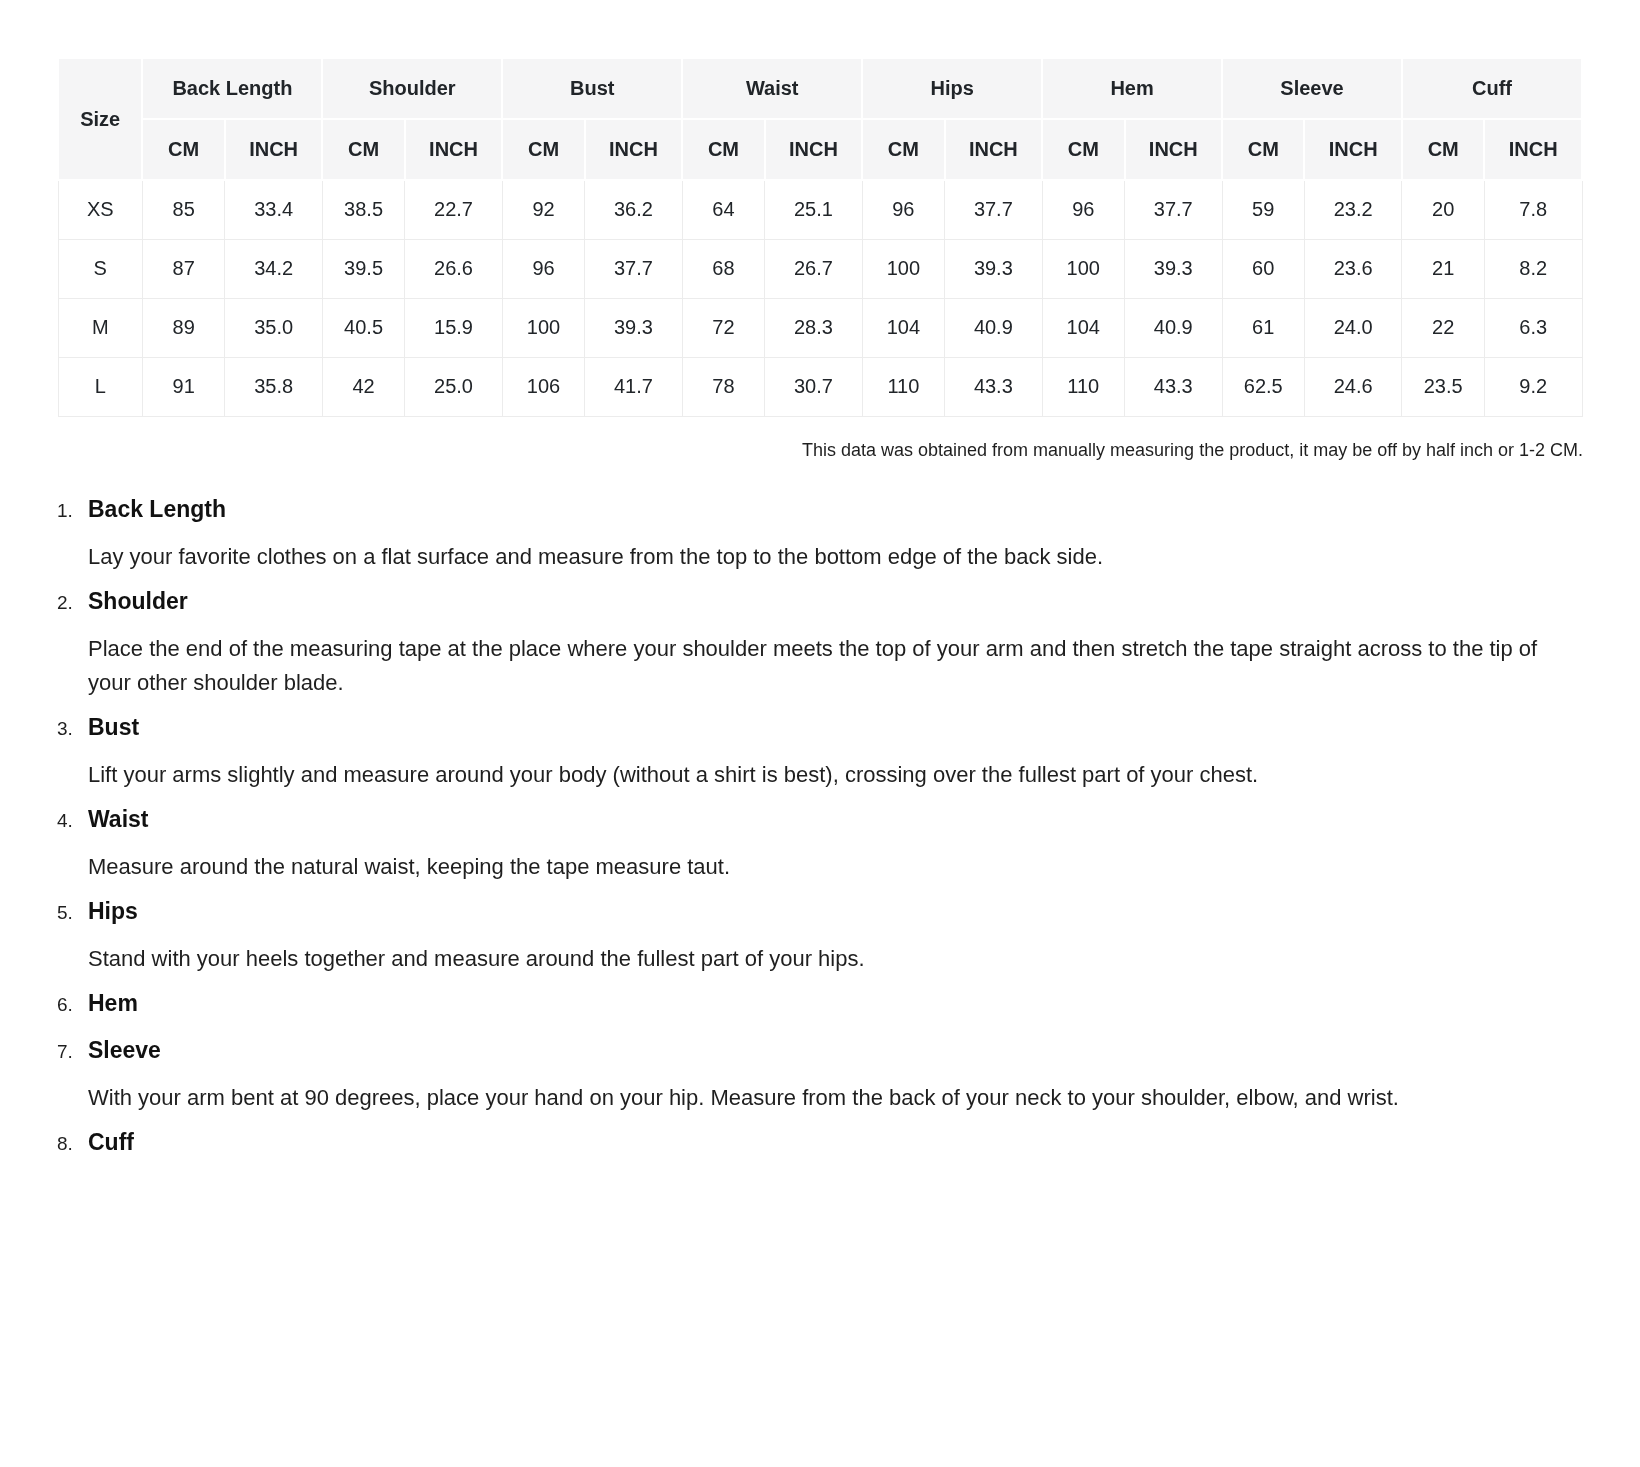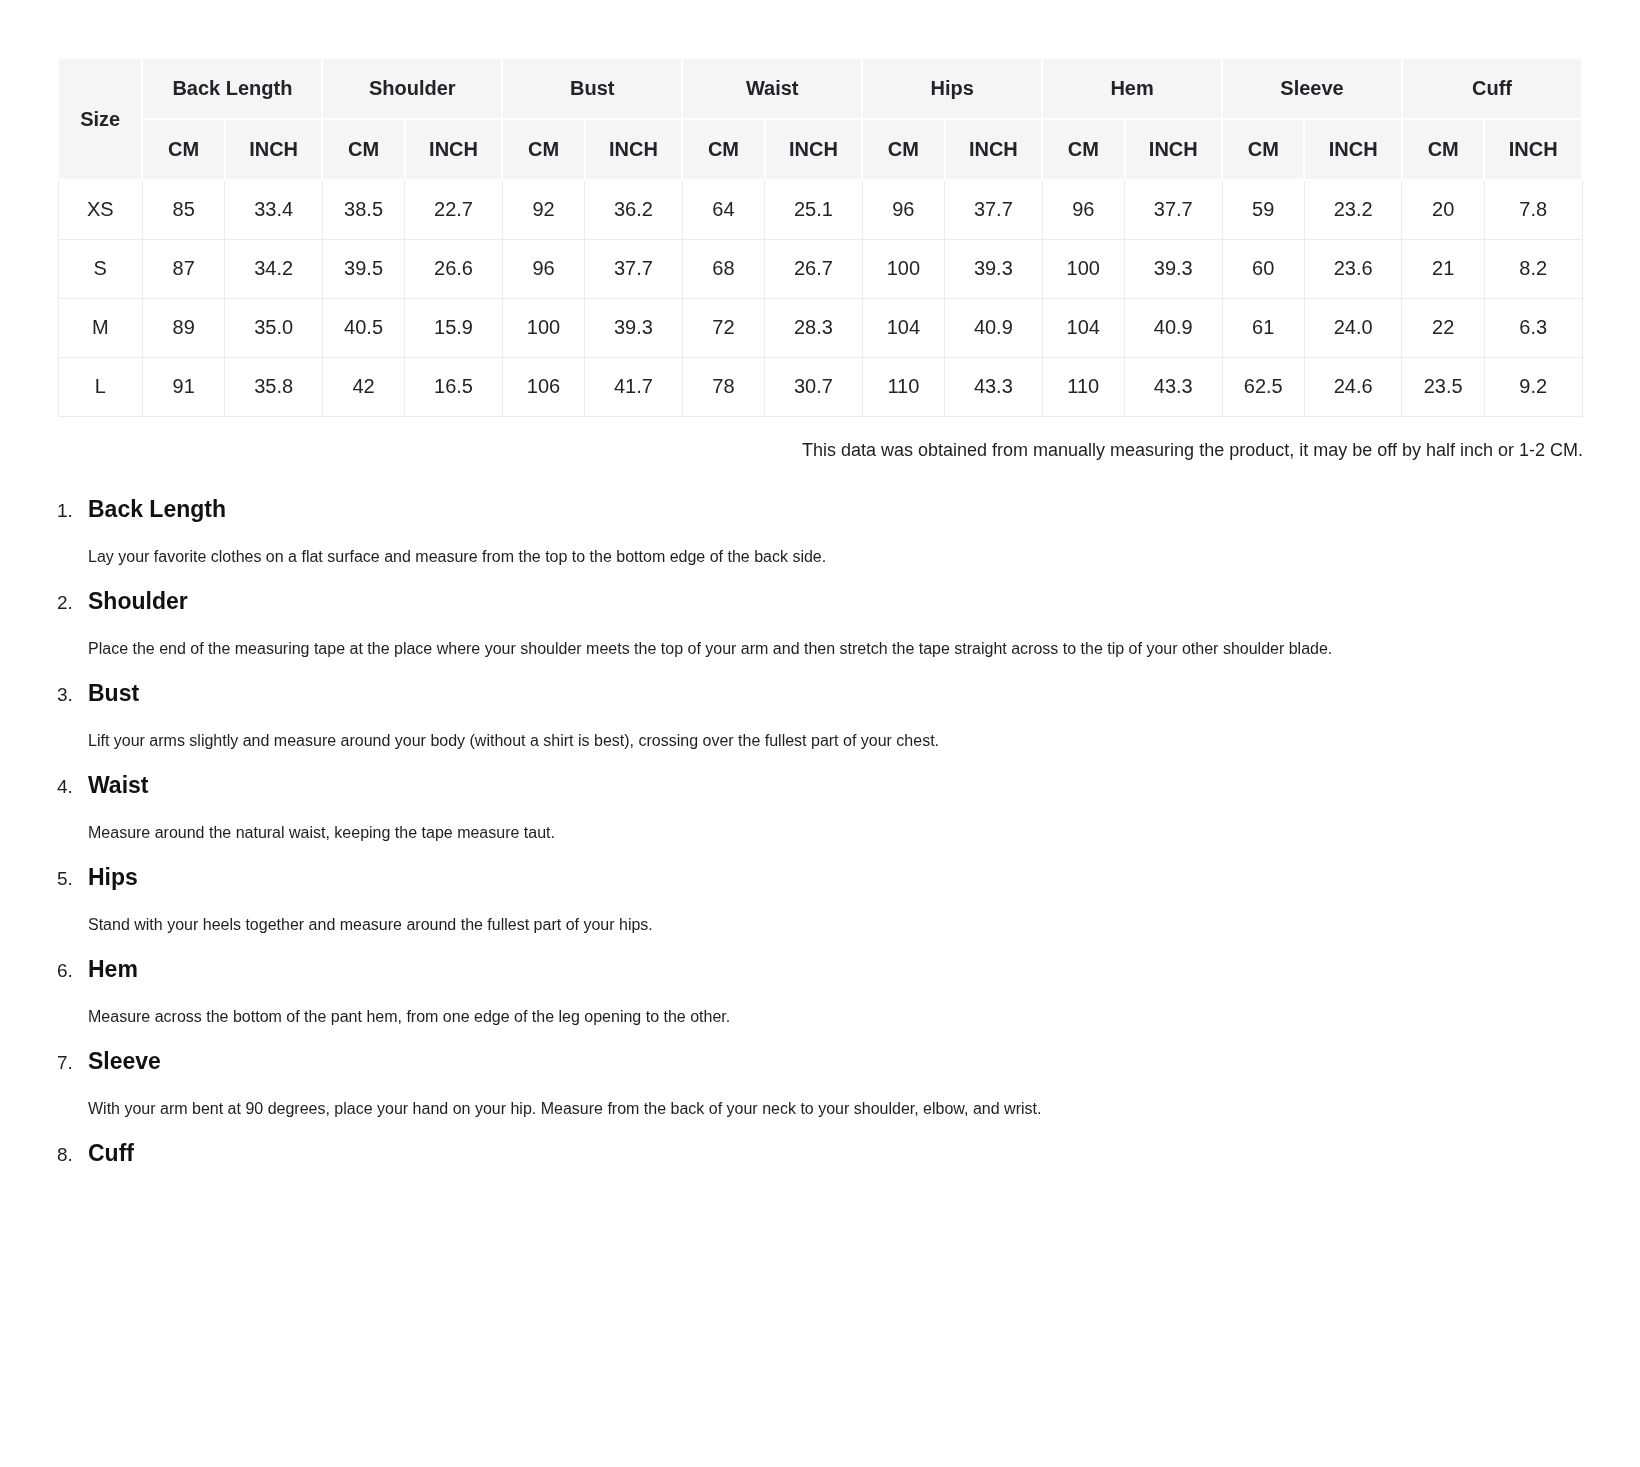--- a/index.html
+++ b/index.html
@@ -83,21 +83,21 @@
     font-weight: 400;
     color: #1f1f1f;
   }
   .term-label {
     font-size: 23px;
     font-weight: 700;
     color: #111111;
   }
   .term-desc {
     margin: 0 0 0 31px;
-    font-size: 16px;
+    font-size: 22px;
     line-height: 34px;
     color: #1f1f1f;
   }
 </style>
 </head>
 <body>
 
 <div class="page">
 
   <table class="size-chart">
@@ -207,21 +207,21 @@
           <td>61</td>
           <td>24.0</td>
           <td>22</td>
           <td>6.3</td>
         </tr>
         <tr>
           <td>L</td>
           <td>91</td>
           <td>35.8</td>
           <td>42</td>
-          <td>16.5</td>
+          <td>25.0</td>
           <td>106</td>
           <td>41.7</td>
           <td>78</td>
           <td>30.7</td>
           <td>110</td>
           <td>43.3</td>
           <td>110</td>
           <td>43.3</td>
           <td>62.5</td>
           <td>24.6</td>
@@ -268,21 +268,20 @@
           <span class="term-num">5.</span>
           <span class="term-label">Hips</span>
         </div>
         <p class="term-desc">Stand with your heels together and measure around the fullest part of your hips.</p>
       </li>
       <li>
         <div class="term-row">
           <span class="term-num">6.</span>
           <span class="term-label">Hem</span>
         </div>
-        <p class="term-desc">Measure across the bottom of the pant hem, from one edge of the leg opening to the other.</p>
       </li>
       <li>
         <div class="term-row">
           <span class="term-num">7.</span>
           <span class="term-label">Sleeve</span>
         </div>
         <p class="term-desc">With your arm bent at 90 degrees, place your hand on your hip. Measure from the back of your neck to your shoulder, elbow, and wrist.</p>
       </li>
       <li>
         <div class="term-row">

